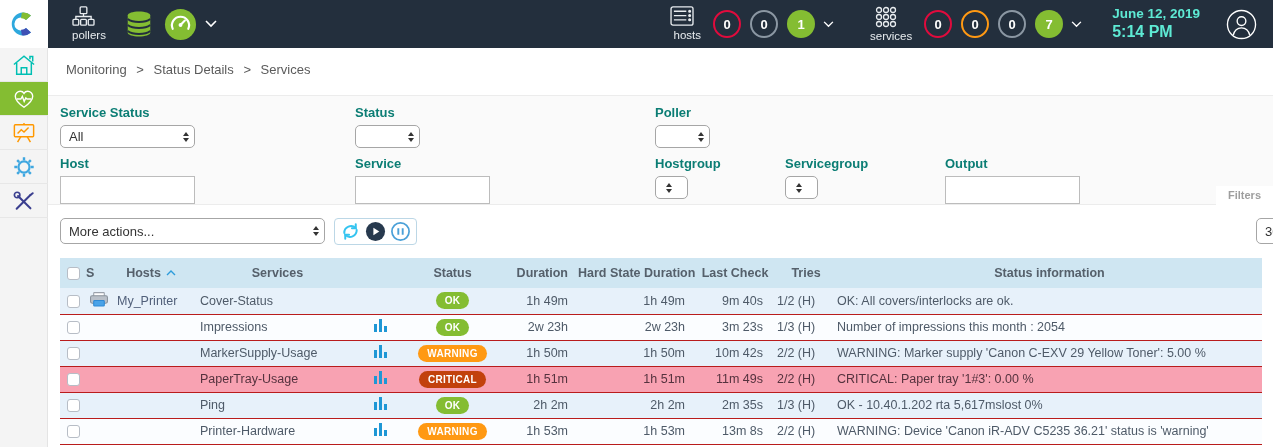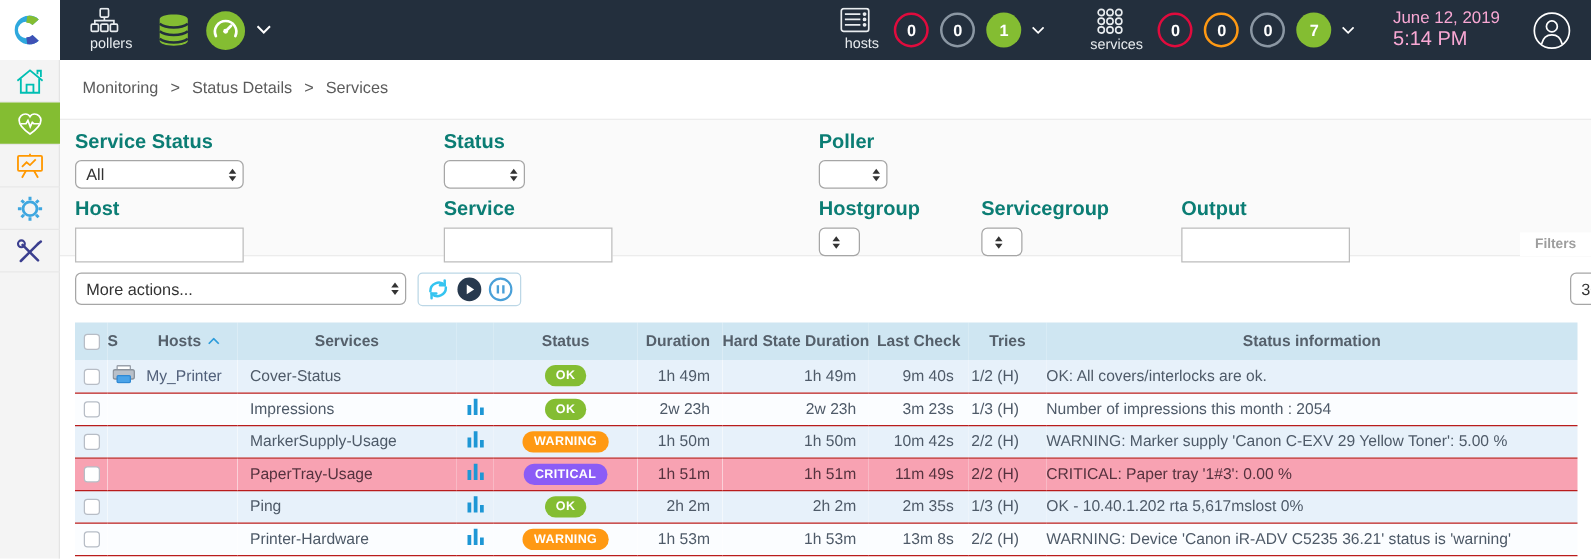--- a/index.html
+++ b/index.html
@@ -12,38 +12,38 @@
             background:#232f3d; display:flex; align-items:center; }
   .logo-box { width:48px; height:48px; background:#fff; display:flex; align-items:center; justify-content:center; flex:0 0 48px; }
   .tb-block { display:flex; flex-direction:column; align-items:center; justify-content:center; color:#e8ecef; font-size:11.5px; line-height:1.1; }
   .tb-block .lbl { margin-top:2px;padding-left:10px; }
   .counter { width:28px; height:28px; border-radius:50%; display:flex; align-items:center; justify-content:center;
              color:#fff; font-size:13px; font-weight:bold; }
   .counter.ring-red    { border:2px solid #e00b3d; }
   .counter.ring-orange { border:2px solid #ff9913; }
   .counter.ring-gray   { border:2px solid #8b97a3; }
   .counter.fill-green  { background:#84bd32; }
-  .tb-date { color:#f9a8d4; line-height:1.25; }
+  .tb-date { color:#5eead4; line-height:1.25;font-weight:bold; }
   .tb-date .d1 { font-size:13.5px; }
   .tb-date .d2 { font-size:16px; }
 
   
   .sidebar { position:absolute; top:48px; left:0; width:48px; height:399px; background:#f4f4f4; border-right:1px solid #e4e4e4; }
   .side-item { width:48px; height:34px; display:flex; align-items:center; justify-content:center; border-bottom:1px solid #e7e7e7; cursor:pointer; }
   .side-item.active { background:#84bd32; }
 
   
   .breadcrumb { position:absolute; top:62px; left:66px; font-size:13px; color:#5b5b5b; }
   .breadcrumb span { margin-right:6px; }
 
   .filter-panel { position:absolute; top:95px; left:48px; width:1225px; height:110px;
                   background:#fafafa; border-top:1px solid #ececec; border-bottom:1px solid #ececec; padding:9px 11px 0 12px; }
   .f-row { display:flex; }
   .f-cell { display:flex; flex-direction:column; }
-  .f-label { color:#0b7d74; font-weight:bold; font-size:16px; margin-bottom:5px; }
+  .f-label { color:#0b7d74; font-weight:bold; font-size:13px; margin-bottom:5px; }
   .w295 { width:295px; } .w300 { width:300px; } .w130 { width:130px; } .w160 { width:160px; }
   .sel { display:inline-flex; align-items:center; justify-content:space-between; height:23px; border:1px solid #a6a6a6;
          border-radius:5px; background:#fff; padding:0 5px 0 8px; font-size:13px; color:#333; cursor:pointer; }
   .spin { display:flex; flex-direction:column; align-items:center; margin-left:6px; }
   .spin::before { content:""; border:3.5px solid transparent; border-bottom:4.5px solid #333; margin-bottom:2px; }
   .spin::after  { content:""; border:3.5px solid transparent; border-top:4.5px solid #333; }
   .tin { width:135px; height:28px; border:1px solid #bcbcbc; background:#fff; font-size:13px; padding:0 5px; border-radius:0; }
   .filters-tab { position:absolute; right:0; bottom:-1px; background:#fff; color:#9e9e9e; font-weight:bold;
                  font-size:11px; padding:3px 12px 4px; }
 
@@ -407,21 +407,21 @@
       <td class="col-s ac"></td>
       <td class="col-hosts al"></td>
       <td class="col-service al">PaperTray-Usage</td>
       <td class="col-graph ac">
     <span class="graph-bars">
               <i></i>
               <i></i>
               <i></i>
             </span>
   </td>
-      <td class="ac"><span class="badge" style="background: #8b5cf6; text-align: center;">CRITICAL</span></td>
+      <td class="ac"><span class="badge" style="background: #c2410c; text-align: center;">CRITICAL</span></td>
       <td class="col-duration ar">1h 51m</td>
       <td class="col-hard ar">1h 51m</td>
       <td class="col-last ar">11m 49s</td>
       <td class="col-tries al">2/2 (H)</td>
       <td class="col-info al">CRITICAL: Paper tray '1#3': 0.00 %</td>
     </tr>
         <tr>
       <td class="ac"><input type="checkbox" class="cb" style=""></td>
       <td class="col-s ac"></td>
       <td class="col-hosts al"></td>

